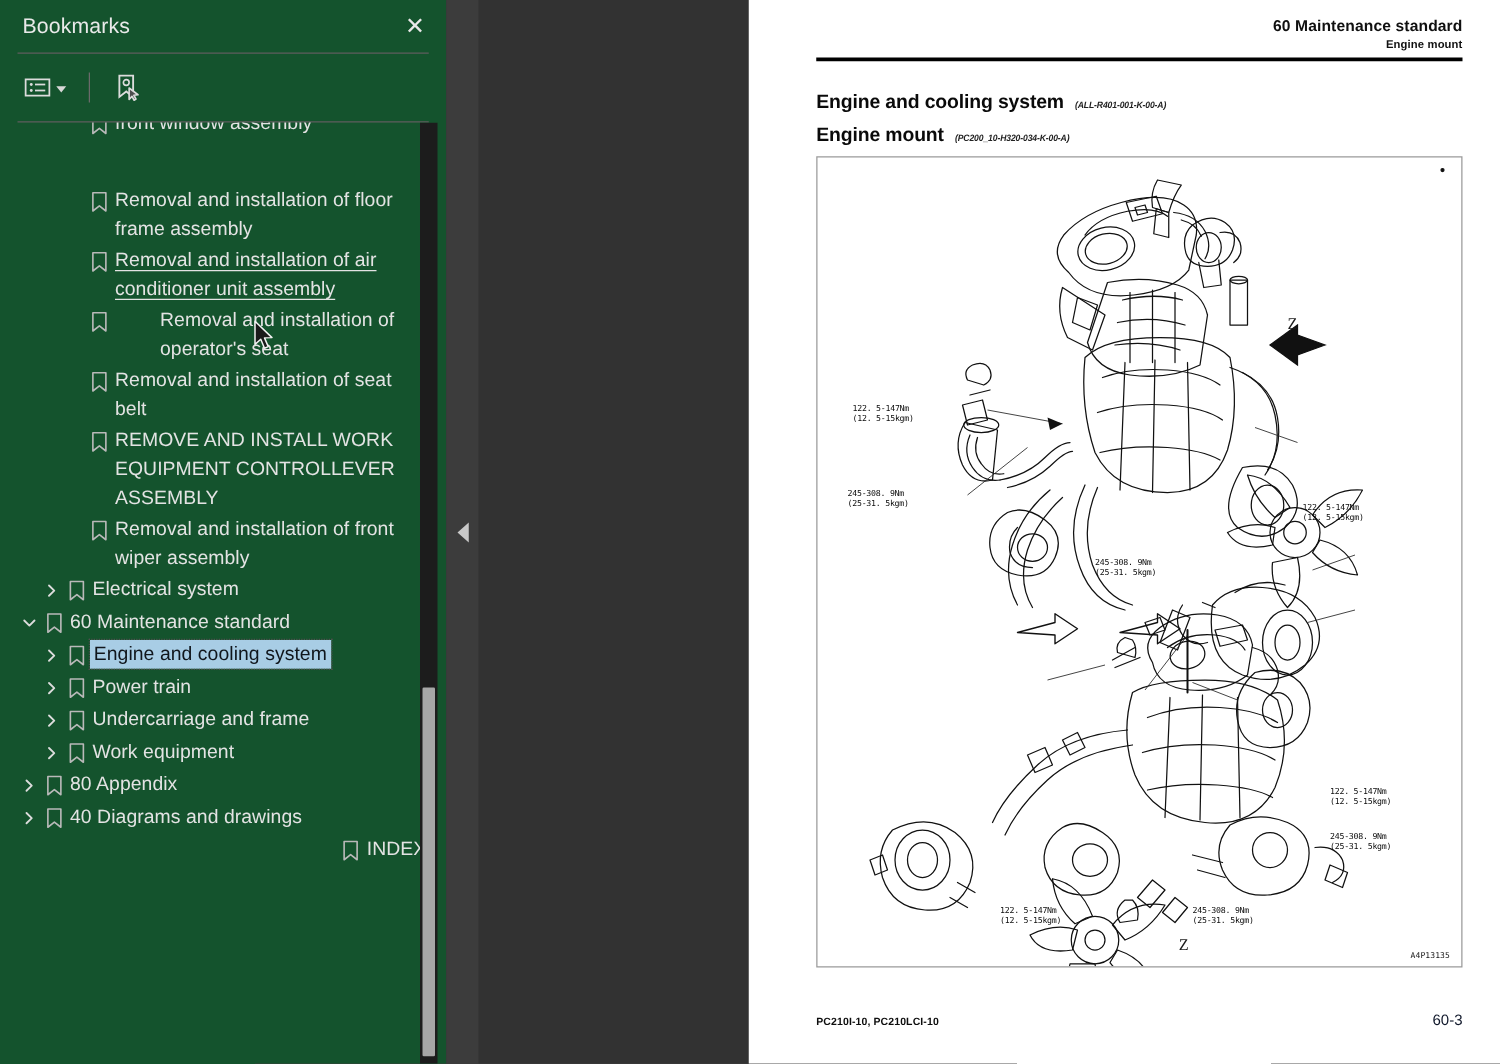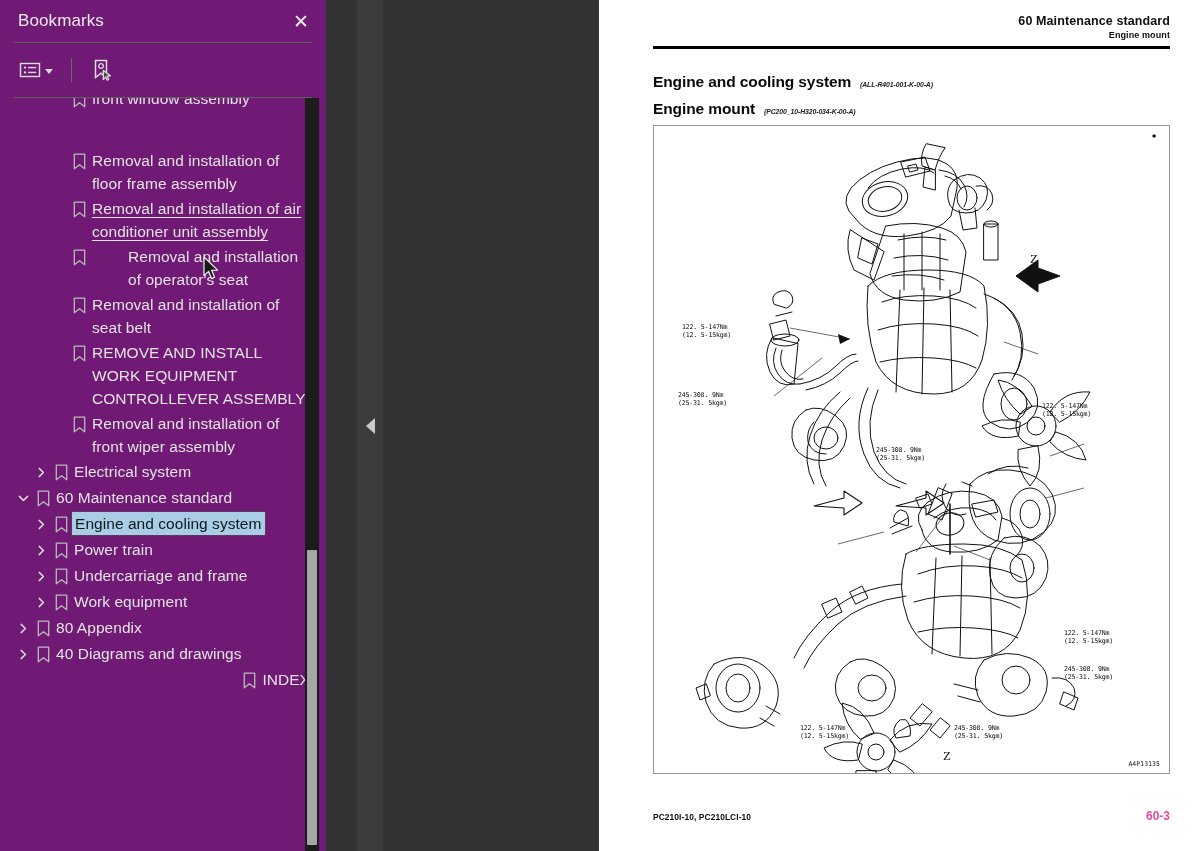--- a/index.html
+++ b/index.html
@@ -10,22 +10,22 @@
     overflow: hidden;
     background: #323232;
     font-family: "Liberation Sans", sans-serif;
   }
 
   #app { position: relative; width: 1200px; height: 851px; }
 
   
   #bookmarks-panel {
     position: absolute; left: 0; top: 0;
-    width: 326px; height: 851px;
-    background: #701a75;
+    width: 357px; height: 851px;
+    background: #14532d;
     display: flex; flex-direction: column;
   }
   #bm-header {
     height: 42px; flex: none;
     display: flex; align-items: center;
     padding: 0 12px 0 18px;
     position: relative;
   }
   #bm-title {
     font-size: 17px; color: #e9e9e9;
@@ -205,21 +205,21 @@
   #pg-footer {
     position: absolute; left: 54px; right: 30px; bottom: 28px;
     display: flex; align-items: baseline;
   }
   #foot-models {
     font-size: 8.4px; font-weight: bold; color: #0d0d0d;
     letter-spacing: .1px;
   }
   #foot-page {
     margin-left: auto;
-    font-size: 12px; font-weight: bold; color: #ec4899;
+    font-size: 12px; font-weight: normal; color: #0f172a;
   }
 </style>
 </head>
 <body>
 
 <div id="app">
 
   <div id="bookmarks-panel">
 
     <div id="bm-header">

